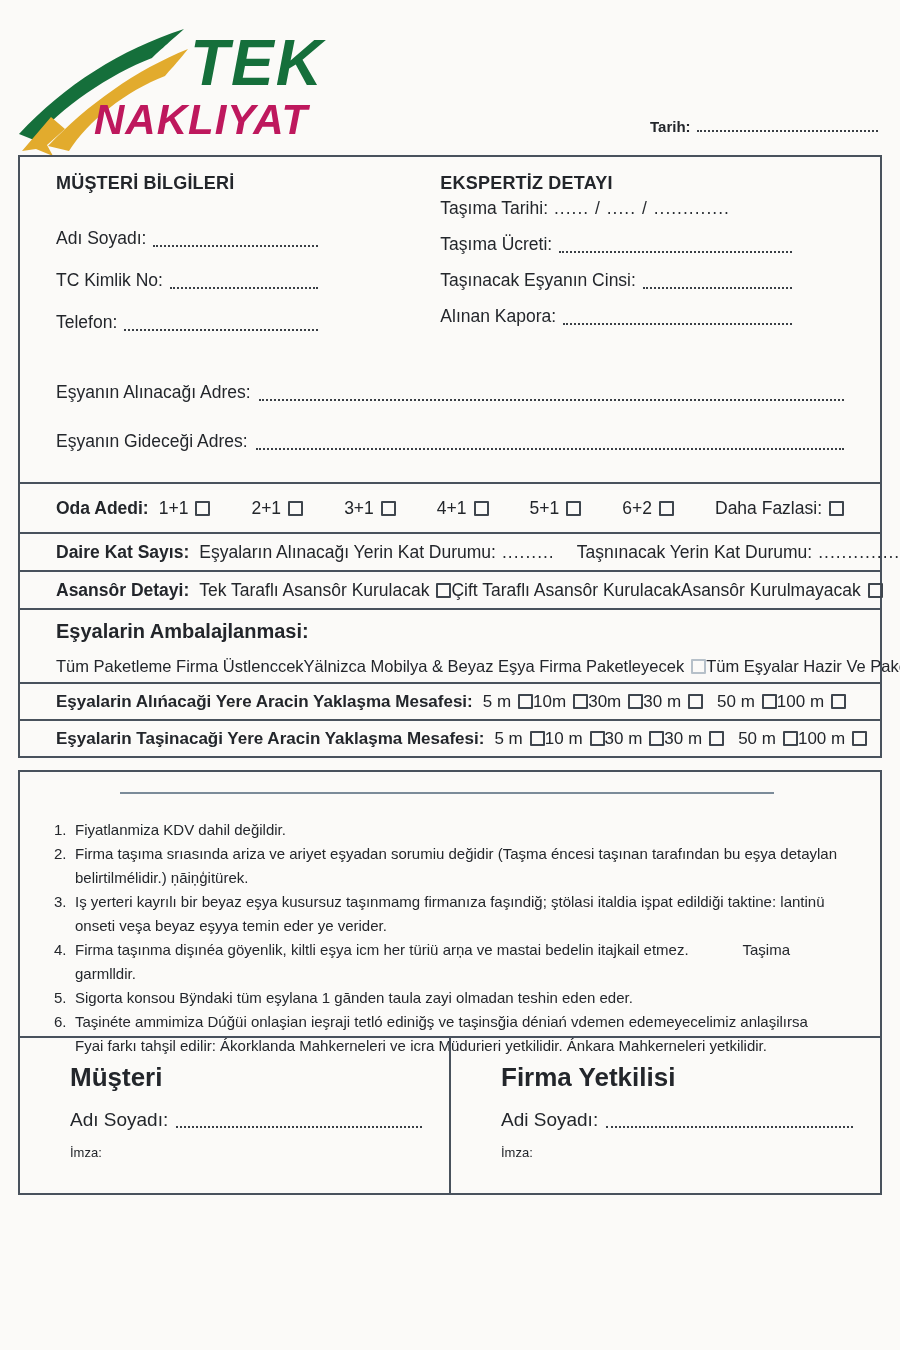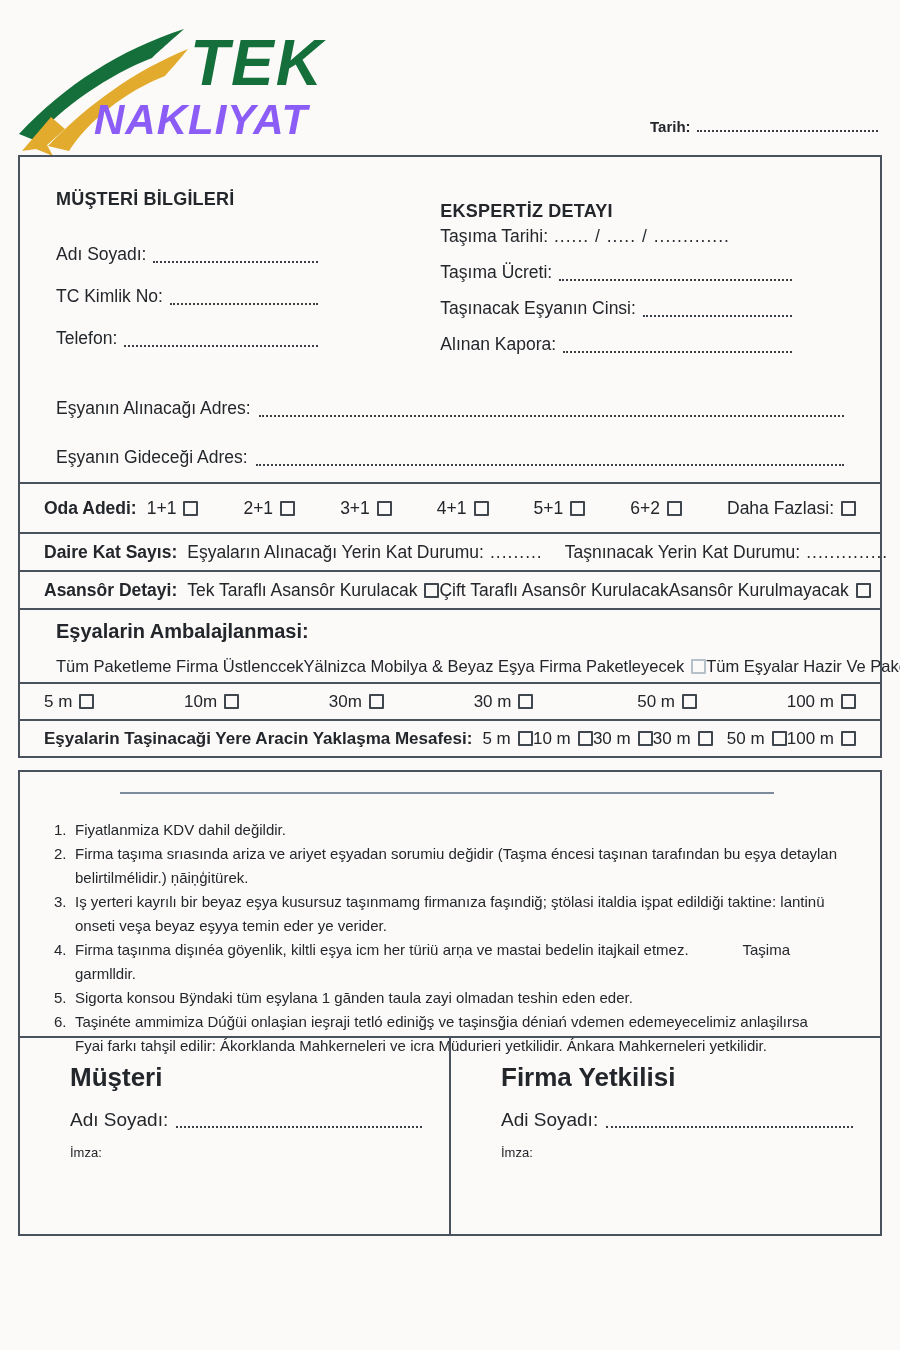--- a/index.html
+++ b/index.html
@@ -17,54 +17,54 @@
   .logo { position:absolute; left:14px; top:20px; width:340px; height:130px; }
   .logo svg { position:absolute; left:0; top:4px; }
   .word-tek {
     position:absolute; left:176px; top:6px;
     font-size:64px; font-weight:bold; font-style:italic;
     letter-spacing:2px; color:#156f3b;
   }
   .word-nakliyat {
     position:absolute; left:80px; top:76px;
     font-size:42px; font-weight:bold; font-style:italic;
-    letter-spacing:1px; color:#8b5cf6;
+    letter-spacing:1px; color:#be185d;
   }
   .date-line {
     position:absolute; right:22px; top:116px; width:228px;
     display:flex; align-items:flex-end;
   }
   .date-label { font-weight:bold; font-size:15px; white-space:nowrap; }
   .dots { border-bottom:2px dotted #3a3f45; height:1em; }
   .date-line .dots { flex:1; margin-left:6px; margin-bottom:3px; }
 
   
   .form-body { position:absolute; top:155px; left:18px; right:18px; }
   .box { border:2px solid #49525d; margin-top:-2px; background:transparent; }
   .box.first { margin-top:0; }
 
   .main-box { height:329px; padding:0 36px; }
-  .two-col { display:flex; padding-top:16px;align-items:flex-end; }
+  .two-col { display:flex; padding-top:0; }
   .col-left { width:47%; }
   .col-right { flex:1; padding-left:14px; }
   .section-title { font-size:18px; font-weight:bold; letter-spacing:.2px; }
   .col-left .section-title { margin:16px 0 34px; }
   .col-right .section-title { margin:16px 0 4px; }
   .field { display:flex; align-items:flex-end; font-size:17.5px; }
   .col-left .field { width:262px; margin-bottom:21px; }
   .col-right .field { width:352px; margin-bottom:15px; }
   .field .label { white-space:nowrap; }
   .field .dots { flex:1; margin-left:7px; margin-bottom:2px; }
   .plain-dots { margin-left:6px; letter-spacing:1px; color:#2a2e33; }
 
   .address { display:flex; align-items:flex-end; font-size:17.5px; margin-top:28px; }
   .address .label { white-space:nowrap; }
   .address .dots { flex:1; margin-left:8px; margin-bottom:2px; }
 
-  .row { display:flex; align-items:center; padding:0 24px; font-size:17.5px; }
+  .row { display:flex; align-items:center; padding:0 36px; font-size:17.5px; }
   .row-label { font-weight:bold; white-space:nowrap; margin-right:10px; }
   .rooms-row { height:52px; }
   .rooms-opts { flex:1; display:flex; justify-content:space-between; align-items:center; }
   .daire-row, .asansor-row { height:40px; }
   .mesafe-row { height:39px; font-size:17px; }
   .mesafe-opts { flex:1; display:flex; justify-content:space-between; align-items:center; }
   .mesafe-opts .opt:nth-child(5) { margin-left:14px; }
   .opt { white-space:nowrap; display:inline-flex; align-items:center; }
 
   .cb {
@@ -83,21 +83,21 @@
 
   
   .terms-box { height:268px; margin-top:12px; padding:12px 40px 0 34px; }
   .terms-rule { border-top:2px solid #7b8b99; margin:8px 66px 24px 66px; }
   .term { display:flex; font-size:15px; line-height:1.6; color:#24272c; }
   .term-num { width:21px; flex:none; }
   .term-text { flex:1; }
 
   
   .sig-row { display:flex; }
-  .sig-box { flex:1; border:2px solid #49525d; margin-top:-2px; height:200px;
+  .sig-box { flex:1; border:2px solid #49525d; margin-top:-2px; height:159px;
              padding:24px 20px 0 50px; }
   .sig-box + .sig-box { margin-left:-2px; }
   .sig-title { font-size:26px; font-weight:bold; margin-bottom:16px; }
   .sig-field { display:flex; align-items:flex-end; font-size:19px; width:352px; margin-bottom:14px; }
   .sig-field .dots { flex:1; margin-left:8px; margin-bottom:3px; }
   .sig-imza { font-size:13px; }
 </style>
 </head>
 <body>
 
@@ -240,20 +240,21 @@
             <span>Yälnizca Mobilya &amp; Beyaz Eşya Firma Paketleyecek</span>
             <span class="cb light"></span>
           </span>
         <span class="opt">
             <span>Tüm Eşyalar Hazir Ve Paketli Olacak</span>
           </span>
       </div>
     </div>
 
     <div class="box row mesafe-row">
+      <span class="row-label">Eşyalarin Alıńacaği Yere Aracin Yaklaşma Mesafesi:</span>
       <span class="mesafe-opts">
         <span class="opt">
             <span>5 m</span>
             <span class="cb"></span>
           </span>
         <span class="opt">
             <span>10m</span>
             <span class="cb"></span>
           </span>
         <span class="opt">

